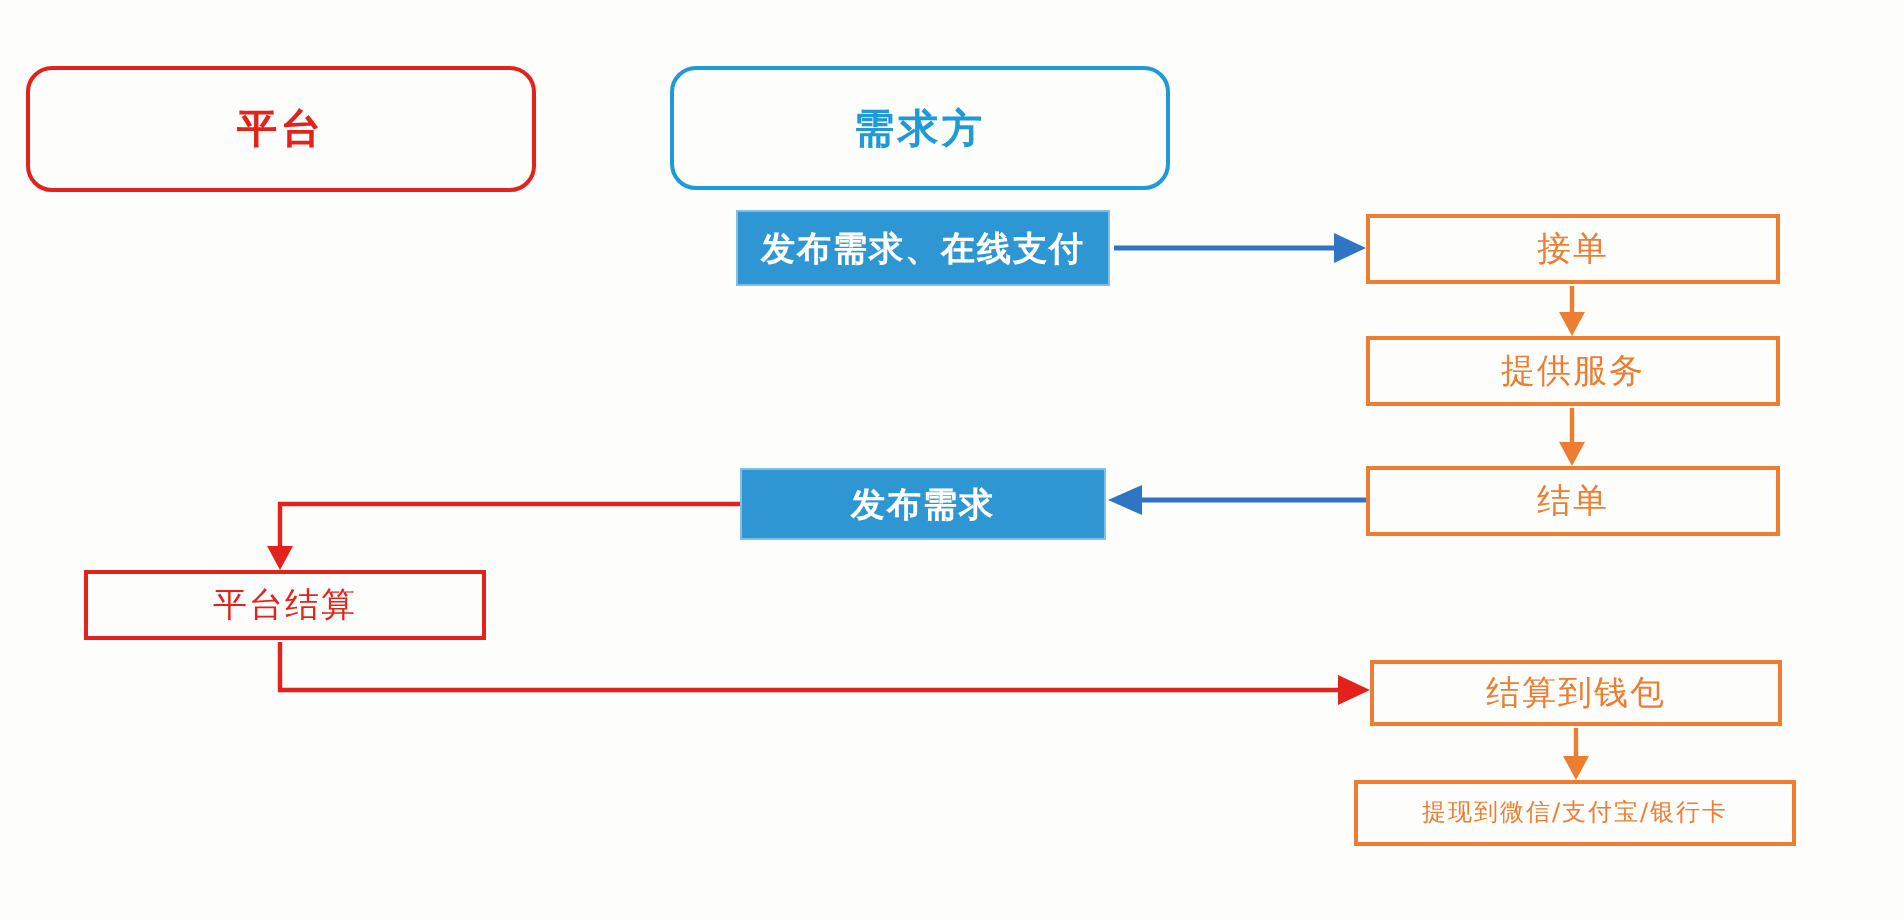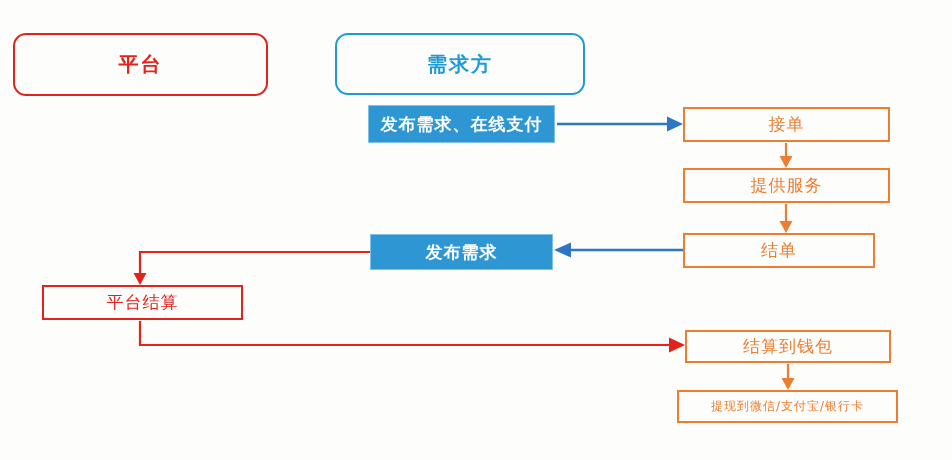--- a/index.html
+++ b/index.html
@@ -59,21 +59,21 @@
   </div>
 
   <div class="node fill-blue" style="left:368px;top:105px;width:187px;height:38px;">
     <span>发布需求、在线支付</span>
   </div>
 
   <div class="node line-orange" style="left:683px;top:168px;width:207px;height:35px;">
     <span>提供服务</span>
   </div>
 
-  <div class="node line-orange" style="left:683px;top:233px;width:192px;height:35px;">
+  <div class="node line-orange" style="left:683px;top:233px;width:207px;height:35px;">
     <span>结单</span>
   </div>
 
   <div class="node fill-blue" style="left:370px;top:234px;width:183px;height:36px;">
     <span>发布需求</span>
   </div>
 
   <div class="node line-orange" style="left:685px;top:330px;width:206px;height:33px;">
     <span>结算到钱包</span>
   </div>

